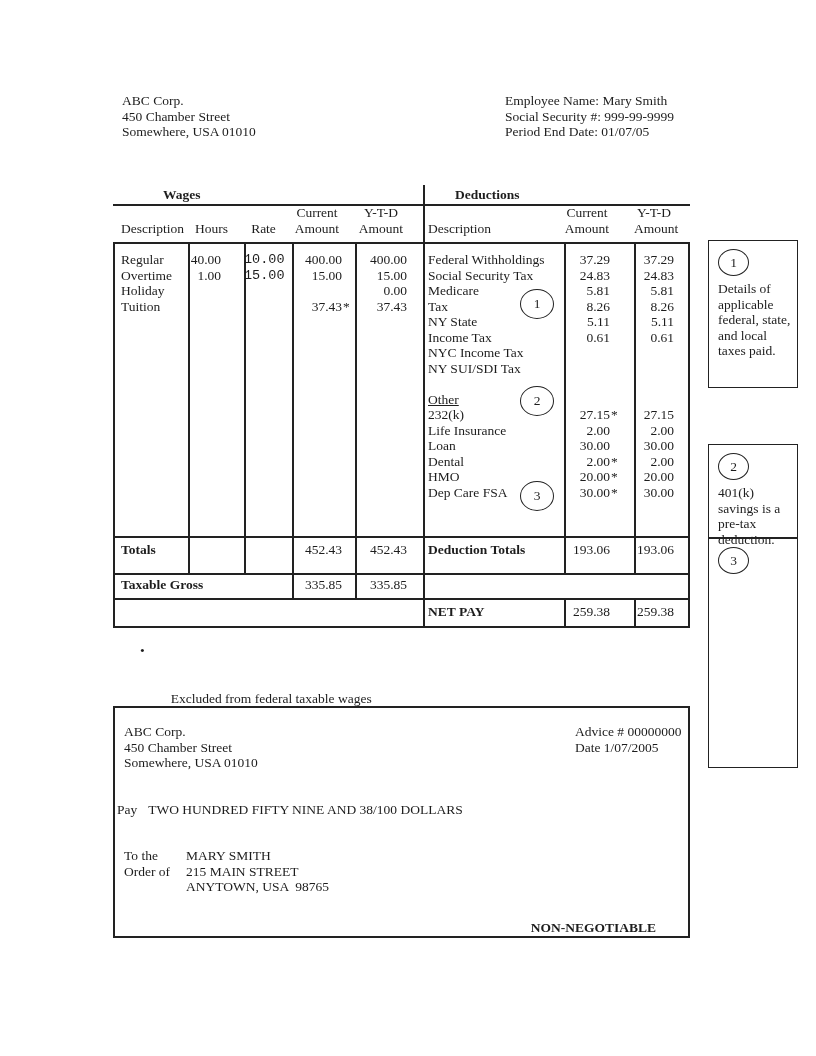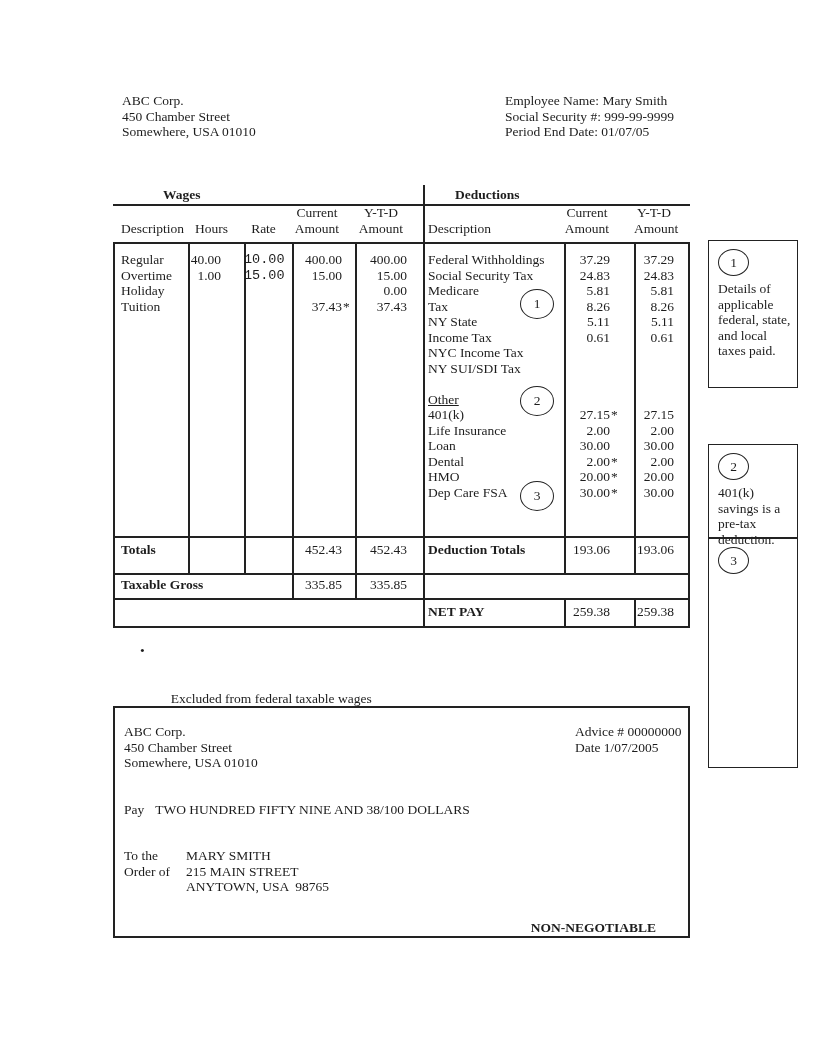--- a/index.html
+++ b/index.html
@@ -116,21 +116,21 @@
       <div class="ln">Federal Withholdings</div>
       <div class="ln">Social Security Tax</div>
       <div class="ln">Medicare</div>
       <div class="ln">Tax</div>
       <div class="ln">NY State</div>
       <div class="ln">Income Tax</div>
       <div class="ln">NYC Income Tax</div>
       <div class="ln">NY SUI/SDI Tax</div>
       <div class="ln"></div>
       <div class="ln ul">Other</div>
-      <div class="ln">401(k)</div>
+      <div class="ln">232(k)</div>
       <div class="ln">Life Insurance</div>
       <div class="ln">Loan</div>
       <div class="ln">Dental</div>
       <div class="ln">HMO</div>
       <div class="ln">Dep Care FSA</div>
     </div>
     <div class="c ra" style="left:451px;top:67px;width:70px;padding-right:24px;">
       <div class="ln amt">37.29</div>
       <div class="ln amt">24.83</div>
       <div class="ln amt">5.81</div>
@@ -207,21 +207,21 @@
   <div class="check">
     <div class="c" style="left:9px;top:16px;">
       <div class="ln">ABC Corp.</div>
       <div class="ln">450 Chamber Street</div>
       <div class="ln">Somewhere, USA 01010</div>
     </div>
     <div class="c" style="left:460px;top:16px;">
       <div class="ln">Advice # 00000000</div>
       <div class="ln">Date 1/07/2005</div>
     </div>
-    <div class="c" style="left:9px;top:94px;display:flex;">
+    <div class="c" style="left:2px;top:94px;display:flex;">
       <span class="ln">Pay</span>
       <span class="ln" style="margin-left:11px;">TWO HUNDRED FIFTY NINE AND 38/100 DOLLARS</span>
     </div>
     <div class="c" style="left:9px;top:140px;">
       <div class="ln">To the</div>
       <div class="ln">Order of</div>
     </div>
     <div class="c" style="left:71px;top:140px;">
       <div class="ln pre">MARY SMITH</div>
       <div class="ln pre">215 MAIN STREET</div>

